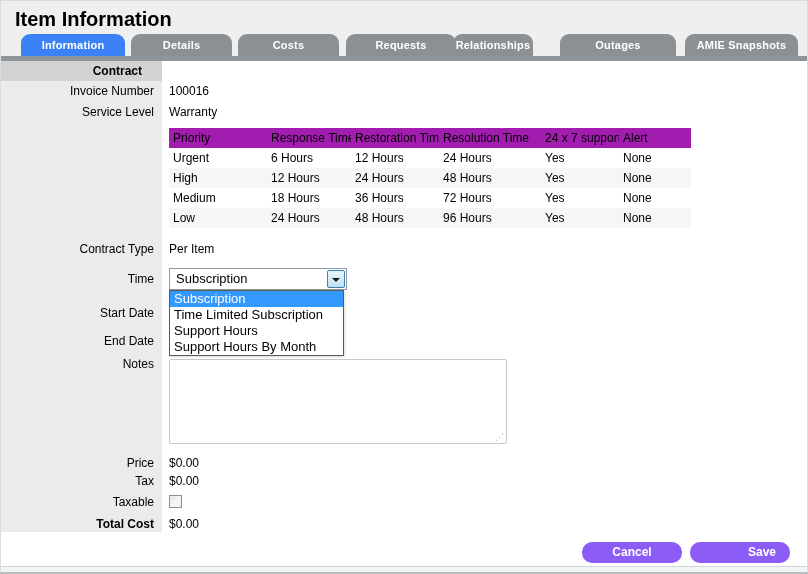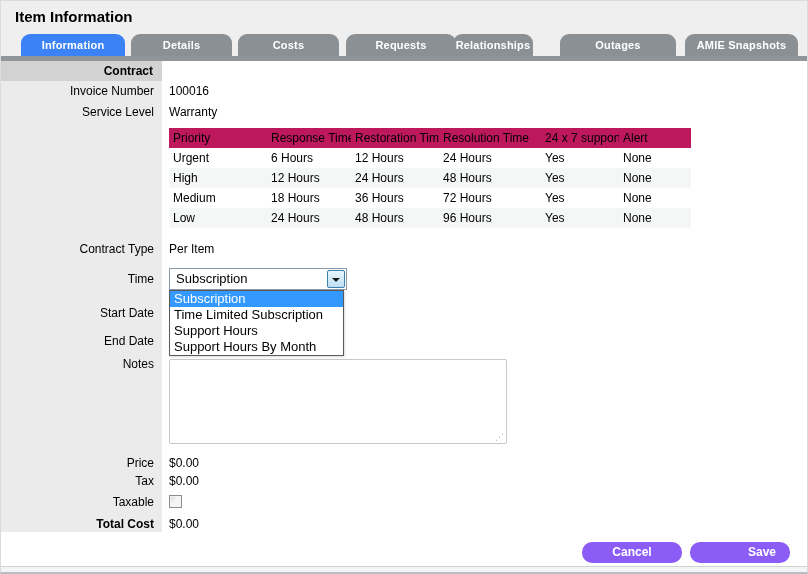--- a/index.html
+++ b/index.html
@@ -7,21 +7,21 @@
   body { font-family:"Liberation Sans", sans-serif; }
 
   .page {
     position:relative; width:808px; height:574px;
     background:#efefef; overflow:hidden;
     border:1px solid #d9dcdd; border-bottom:2px solid #b9bdbf;
   }
 
   .title {
     position:absolute; left:14px; top:7px;
-    font-size:15px; font-weight:bold; color:#000000;
+    font-size:20px; font-weight:bold; color:#000000;
   }
 
   
   .tabbar { position:absolute; left:0; top:33px; width:808px; height:22px; }
   .tab {
     position:absolute; top:0; height:22px;
     background:#8a9094; border-radius:9px 9px 0 0;
     color:#ffffff; font-size:11px; font-weight:bold;
     text-align:center; line-height:22px; letter-spacing:0.2px;
     cursor:default;
@@ -37,40 +37,40 @@
     position:absolute; left:0; top:60px; width:808px; height:505px;
     background:#ffffff;
   }
   .label-col-bg {
     position:absolute; left:0; top:0; width:161px; height:471px;
     background:#ebebeb;
   }
   .section-header {
     position:absolute; left:0; top:0; width:161px; height:20px;
     background:#d2d2d2; font-size:12px; font-weight:bold; color:#000;
-    text-align:right; line-height:20px; padding-right:9px;
+    text-align:right; line-height:20px; padding-right:20px;
   }
   .row { position:absolute; left:0; width:808px; height:20px; font-size:12px; color:#000; }
   .row .lbl {
     position:absolute; left:0; top:0; width:153px; height:20px;
     text-align:right; line-height:20px; color:#000;
   }
   .row .lbl.bold { font-weight:bold; }
   .row .val { position:absolute; left:168px; top:0; height:20px; line-height:20px; }
 
   
   .sla {
     position:absolute; left:168px; top:67px; width:522px;
     border-collapse:collapse; table-layout:fixed; font-size:12px; color:#000;
   }
   .sla th, .sla td {
     height:20px; text-align:left; font-weight:normal;
     padding:0 0 0 4px; white-space:nowrap; overflow:hidden;
   }
-  .sla thead tr { background:#be185d; }
+  .sla thead tr { background:#a21caf; }
   .sla tbody tr:nth-child(even) { background:#f5f6f6; }
 
   
   .select-box {
     position:absolute; left:168px; top:207px; width:178px; height:22px;
     background:#ffffff; border:1px solid #8d9aa5; cursor:default;
   }
   .select-box .sel-text {
     position:absolute; left:6px; top:0; line-height:20px; font-size:13px; color:#000;
   }

